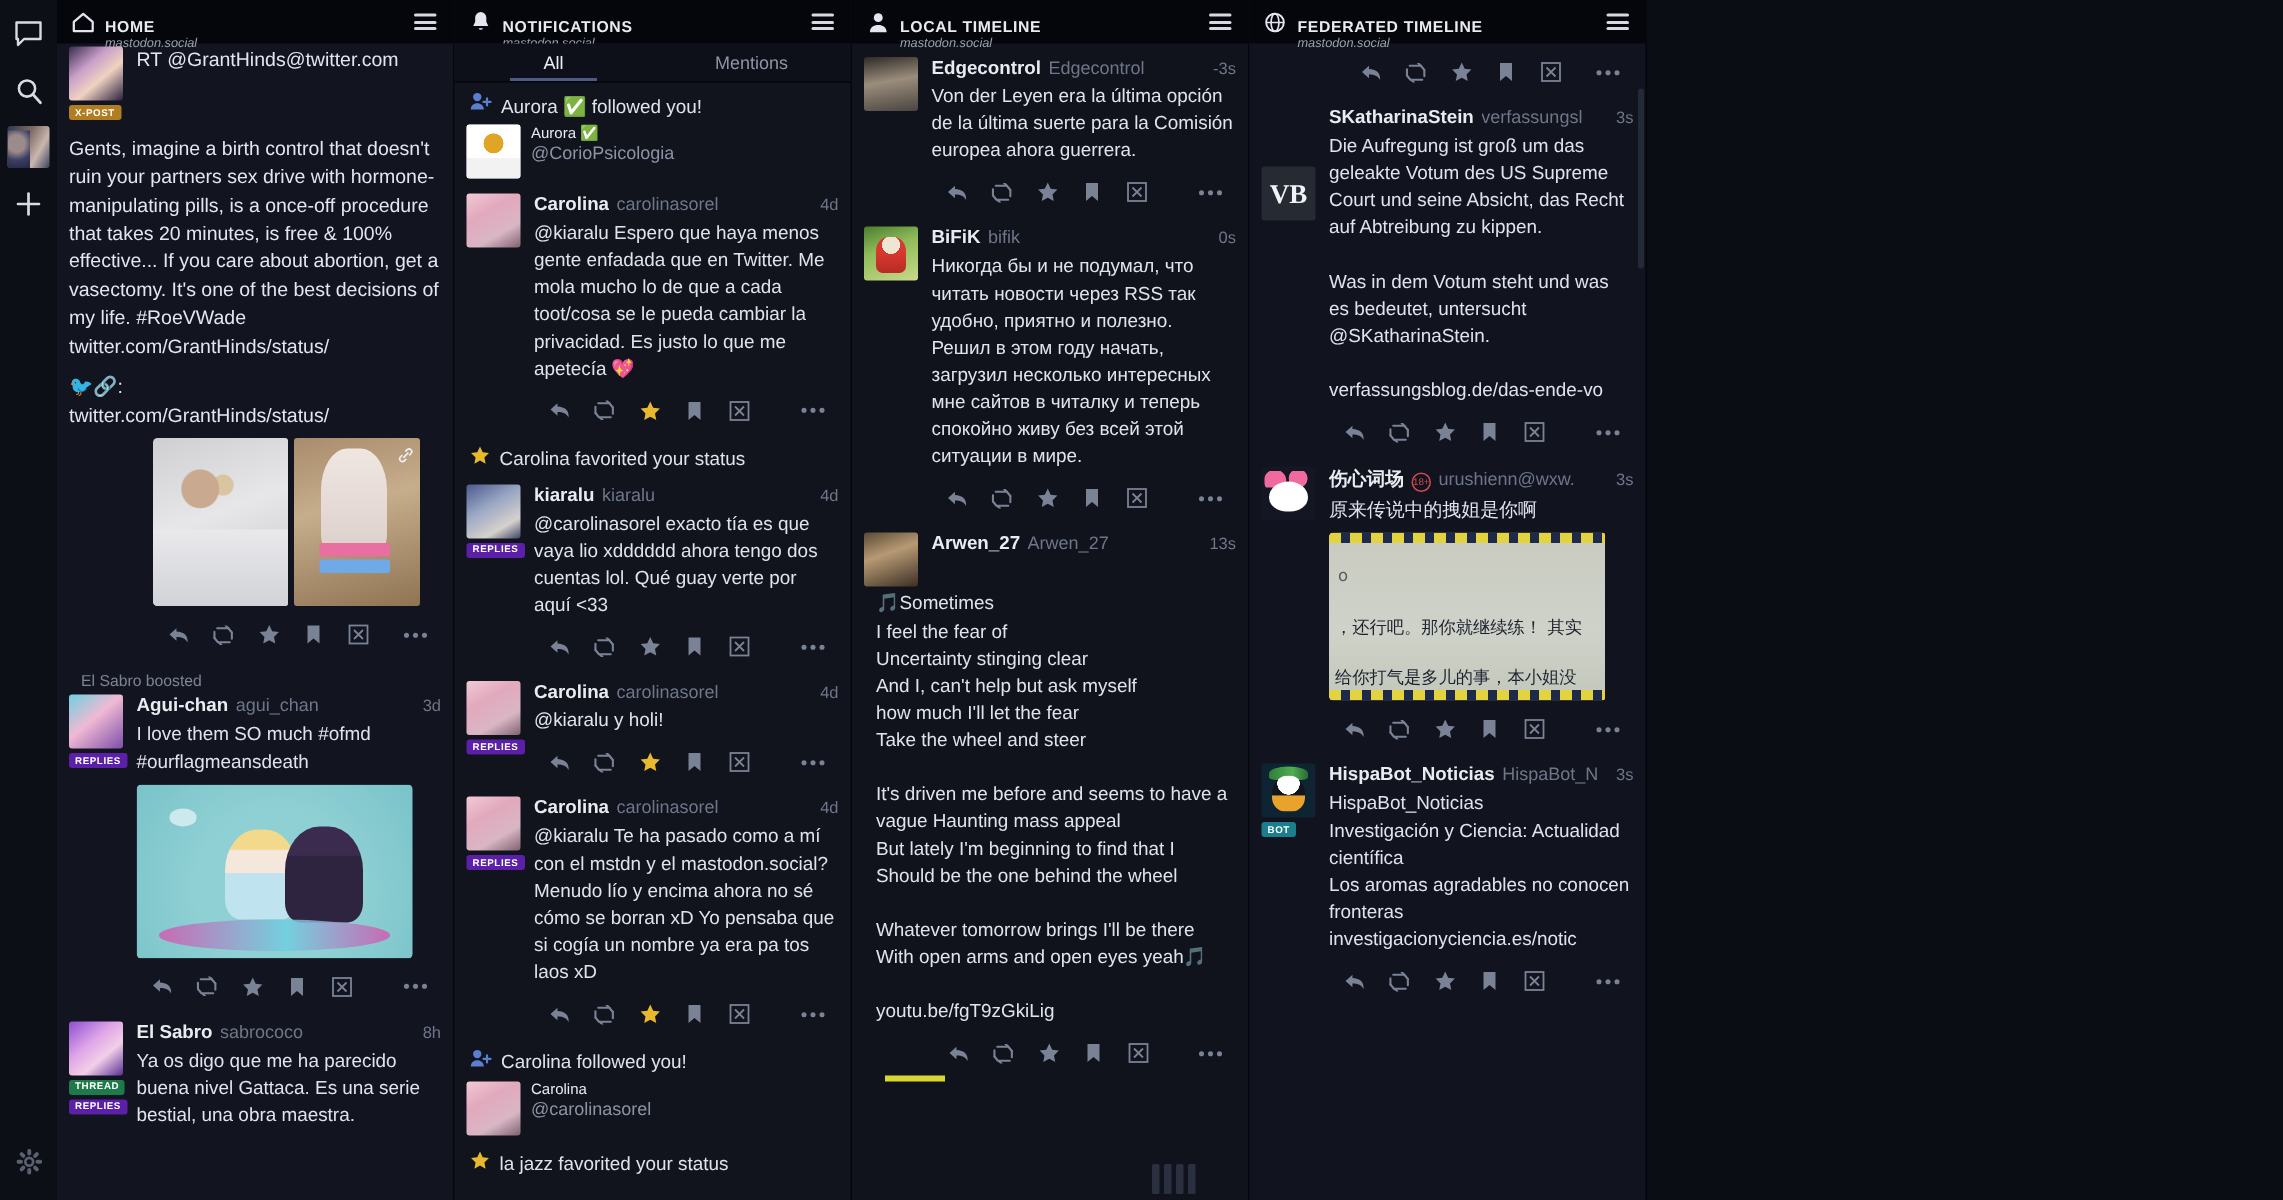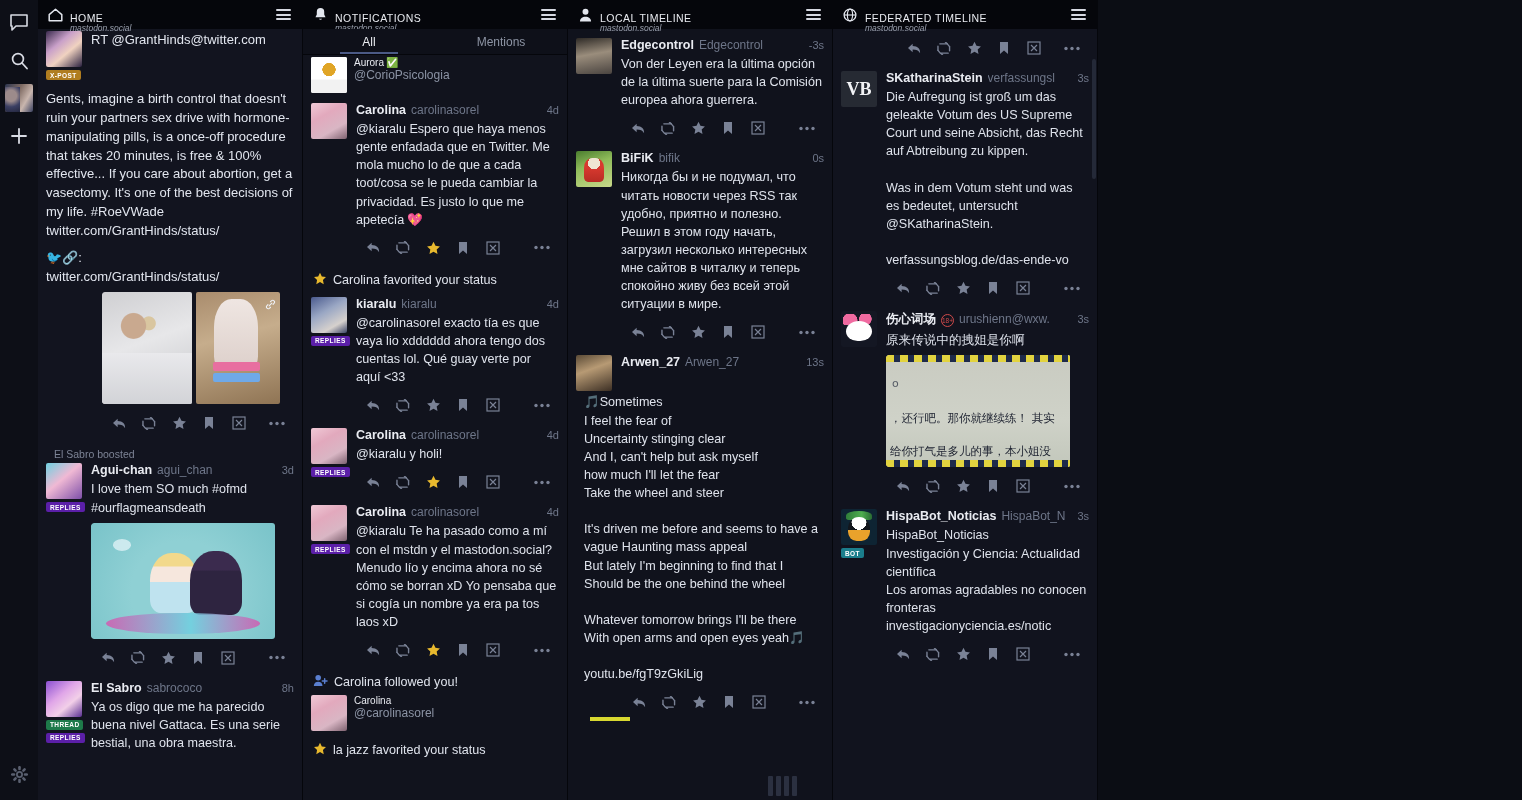--- a/index.html
+++ b/index.html
@@ -48,21 +48,21 @@
   .col:nth-child(4){ background:#11131e; }
 
   .col-header {
     height: 29px; flex: 0 0 29px; background: #05060b;
     display: flex; align-items: center; padding: 0 9px;
     gap: 7px; color: #e7e9ee; cursor: pointer;
   }
   .col-header .hdr-icon { display:flex; align-items:center; justify-content:center; width:16px; }
   .col-title-wrap { display:flex; flex-direction: column; line-height:1.05; flex:1; min-width:0; }
   .col-title {
-    font-size: 10.5px; font-weight: normal; letter-spacing: .45px;
+    font-size: 10.5px; font-weight: bold; letter-spacing: .45px;
     color: #e9ebf0; text-transform: uppercase; white-space: nowrap; margin-top: 16px;
   }
   .col-sub { font-size: 8.5px; font-style: italic; color: #9aa0ae; white-space: nowrap; }
   .burger { display:flex; flex-direction:column; gap:2.5px; padding: 4px 2px; cursor:pointer;}
   .burger span { display:block; width:15px; height:2px; background:#d6d9e2; border-radius:1px; }
 
   .col-body { flex:1; overflow: hidden; position: relative; }
   .scroller { position:absolute; inset:0; overflow:hidden; }
 
   
@@ -194,21 +194,21 @@
   .av-corio::after{ content:""; position:absolute; inset:0;
     background: radial-gradient(circle at 50% 35%, #e0a526 0 22%, transparent 23%),
                 linear-gradient(180deg,#ffffff 0 62%, #f2f2f2 63% 100%); }
   .av-edge   { background: linear-gradient(170deg,#2e2a26 0%, #9a8d7c 45%, #4a4440 100%); }
   .av-bifik  { background: linear-gradient(160deg,#4a7d2e 0%, #8fbb5a 40%, #c9d98a 100%); position:relative;}
   .av-bifik::after{ content:""; position:absolute; left:22%; top:18%; width:56%; height:68%;
     background: radial-gradient(circle at 50% 22%, #efe6d2 0 28%, transparent 29%),
                 linear-gradient(180deg,#d8392f 40%, #b82c24 100%); border-radius:40% 40% 20% 20%; }
   .av-arwen  { background: linear-gradient(160deg,#5a4a36 0%, #b79a74 40%, #3c2f24 100%); }
   .av-vb     { background:#262a33; display:flex; align-items:center; justify-content:center;
-               color:#f2f3f6; font-family:"Liberation Serif", serif; font-size:18px; font-weight:bold; }
+               color:#f2f3f6; font-family:"Liberation Serif", serif; font-size:18px; font-weight:bold;margin-top:40px; }
   .av-cn     { background:#141723; position:relative; }
   .av-cn::after{ content:""; position:absolute; left:14%; top:26%; width:72%; height:58%;
     background:#ffffff; border-radius:50% 50% 45% 45%; }
   .av-cn::before{ content:""; position:absolute; left:6%; top:8%; width:88%; height:30%;
     background: radial-gradient(circle at 22% 60%, #f06aa0 0 28%, transparent 30%),
                 radial-gradient(circle at 70% 45%, #f06aa0 0 26%, transparent 28%); }
   .av-penguin{ background:#0e2433; position:relative; }
   .av-penguin::after{ content:""; position:absolute; left:20%; top:22%; width:60%; height:66%;
     background: radial-gradient(circle at 50% 22%, #ffffff 0 34%, transparent 35%),
                 linear-gradient(180deg,#12161c 0 55%, #e9a22b 56% 100%); border-radius:50% 50% 40% 40%; }
@@ -471,20 +471,30 @@
       </div>
 
       <div class="tabs">
         <div class="tab active">All</div>
         <div class="tab">Mentions</div>
       </div>
 
       <div class="col-body">
         <div class="scroller">
 
+          <div class="notif-line">
+            <span>
+              <svg width="15" height="13" viewBox="0 0 16 14">
+                  <circle cx="5.5" cy="4" r="3" fill="#5a7fd0"></circle>
+                  <path d="M.8 13c0-3 2.1-4.6 4.7-4.6S10.2 10 10.2 13z" fill="#5a7fd0"></path>
+                  <path d="M12.5 5v5M10 7.5h5" stroke="#5a7fd0" stroke-width="1.6" stroke-linecap="round"></path>
+                </svg>
+            </span>
+            <span class="nl-txt">Aurora ✅ followed you!</span>
+          </div>
           <div class="notif-user">
             <div class="avatar av-corio"></div>
             <div>
               <div class="nu-name">Aurora ✅</div>
               <div class="nu-acct">@CorioPsicologia</div>
             </div>
           </div>
 
           <div class="status">
             <div class="st-row">

